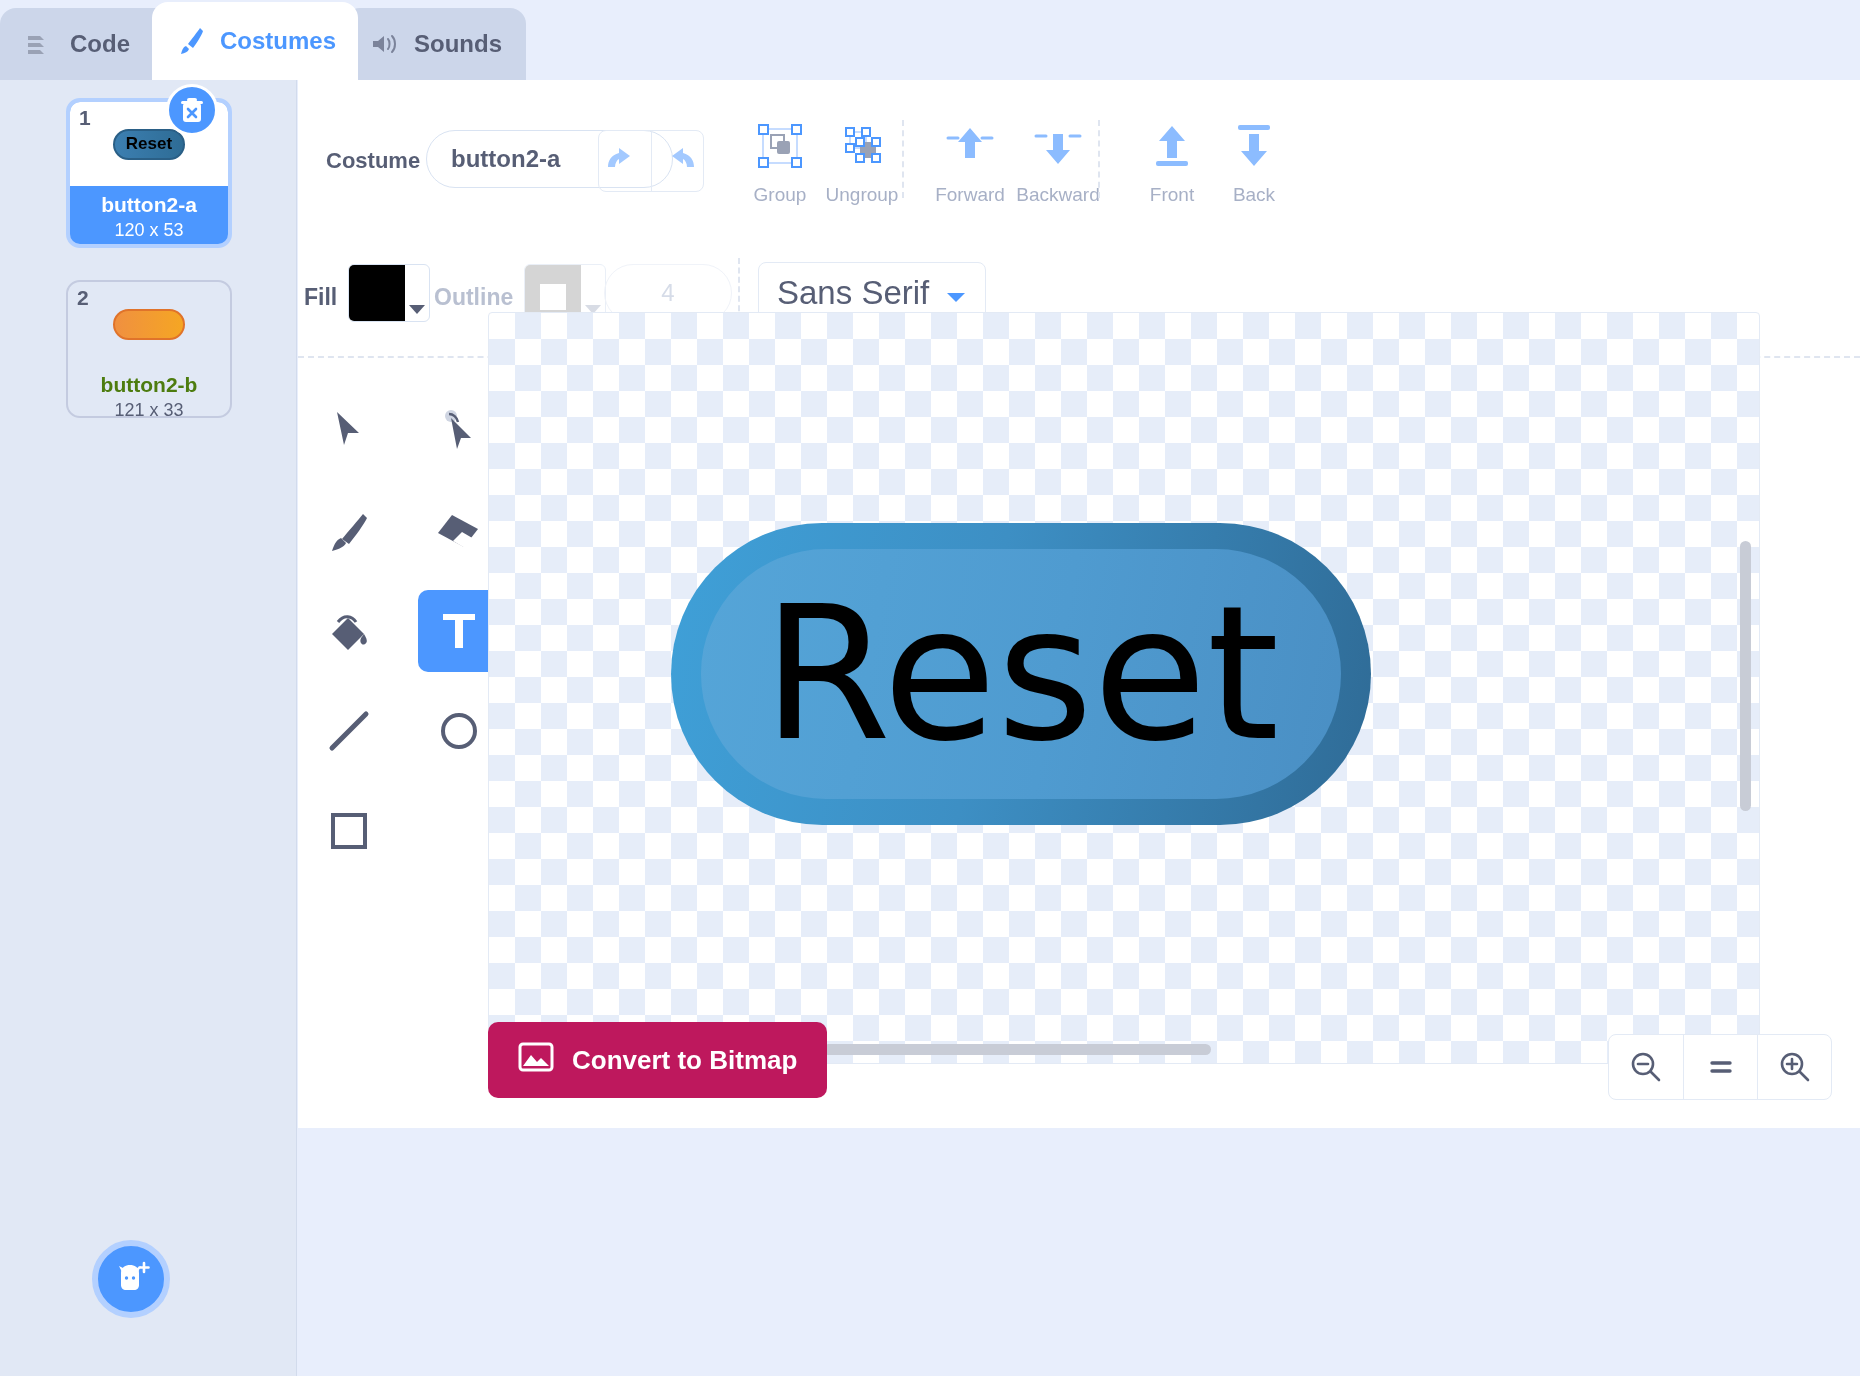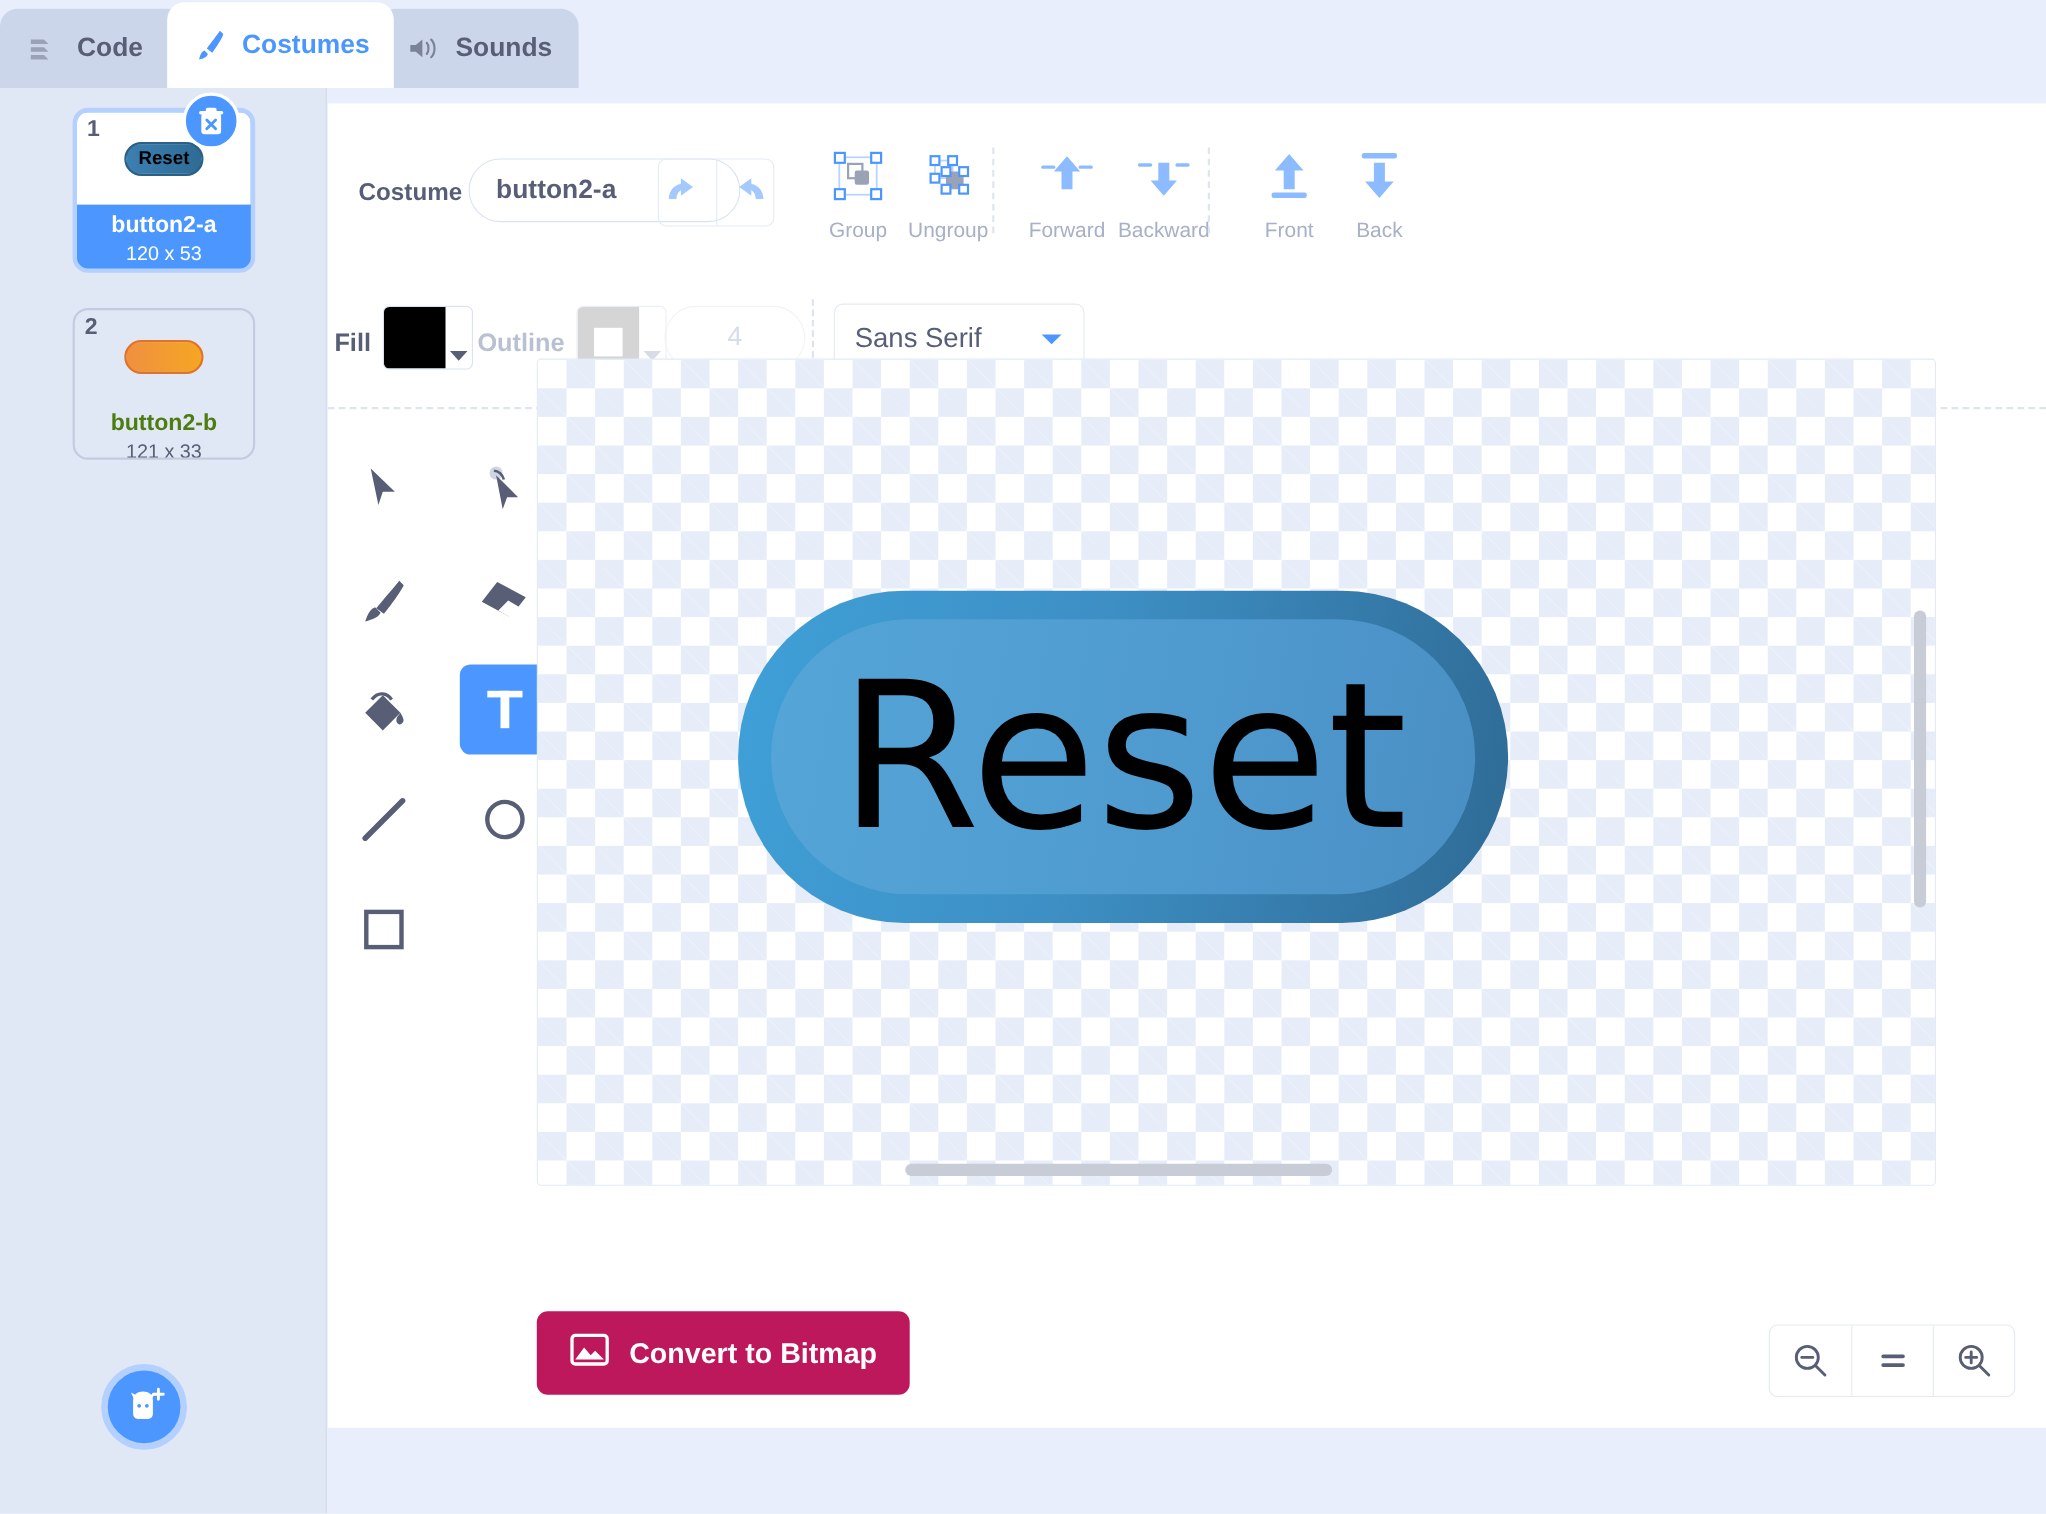--- a/index.html
+++ b/index.html
@@ -84,22 +84,22 @@
   .add-btn {
     position: absolute; left: 92px; top: 1160px;
     width: 78px; height: 78px; border-radius: 50%;
     background: #4c97ff; border: 6px solid #b3d0ff;
     display: flex; align-items: center; justify-content: center;
     cursor: pointer;
   }
 
   
   .main {
-    position: absolute; top: 94px; left: 298px;
-    width: 1562px; height: 1204px; background: #fff;
+    position: absolute; top: 80px; left: 298px;
+    width: 1562px; height: 1048px; background: #fff;
   }
 
   
   .row1 { position: absolute; top: 26px; left: 0; width: 100%; height: 110px; }
   .lbl-costume {
     position: absolute; left: 28px; top: 42px;
     font-size: 22px; font-weight: 700; color: #575e75;
   }
   .name-input {
     position: absolute; left: 128px; top: 24px;
@@ -158,21 +158,21 @@
     width: 128px; height: 58px;
     border: 1px solid #f0f3f9; border-radius: 29px;
     display: flex; align-items: center; justify-content: center;
     font-size: 24px; color: #d6dce8;
   }
   .font-sel {
     position: absolute; left: 460px; top: 12px;
     width: 228px; height: 62px;
     border: 1px solid #e3eaf5; border-radius: 8px;
     display: flex; align-items: center; padding: 0 18px;
-    font-size: 25px; color: #575e75; cursor: pointer; background: #fff;
+    font-size: 33px; color: #575e75; cursor: pointer; background: #fff;
   }
   .font-sel .fcaret { margin-left: auto; }
 
   .hr-dash {
     position: absolute; top: 276px; left: 0; width: 1562px; height: 0;
     border-top: 2px dashed #dfe5f0;
   }
 
   
   .tools {

